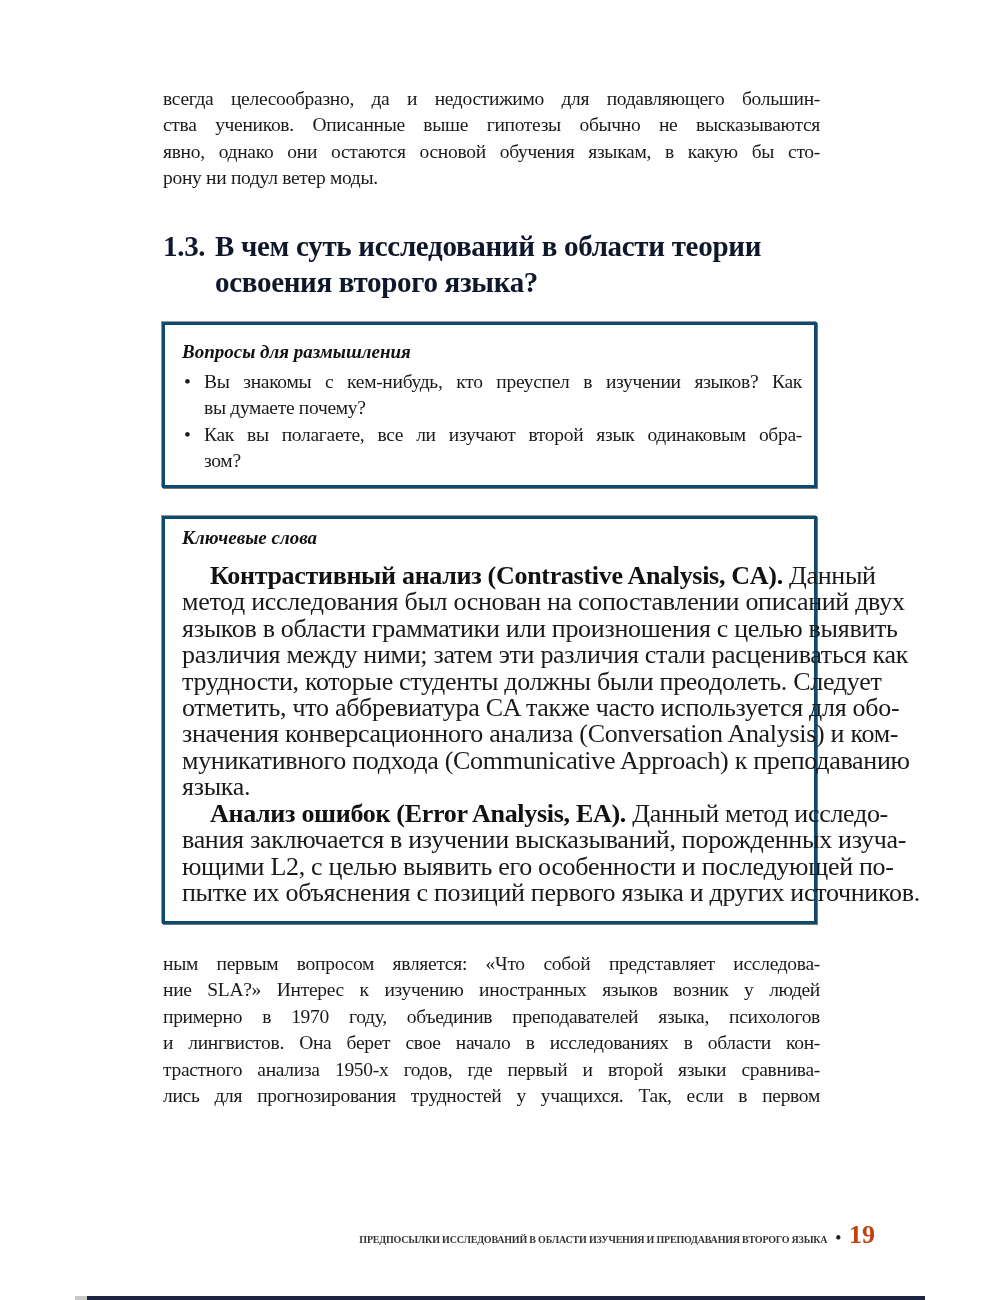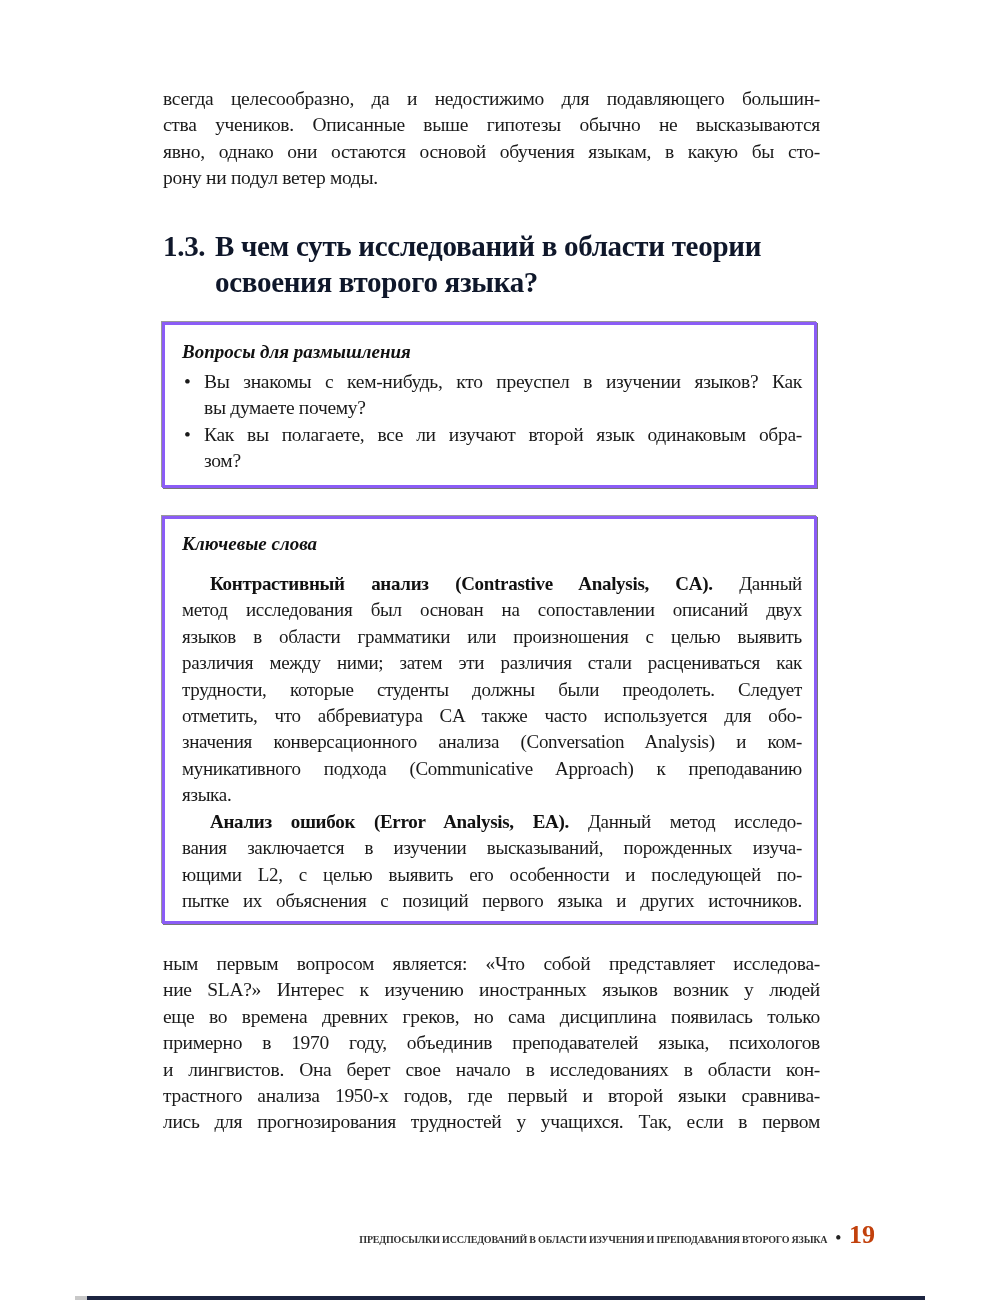--- a/index.html
+++ b/index.html
@@ -54,37 +54,37 @@
       width: 52px;
     }
     .heading .l2 {
       display: block;
       padding-left: 52px;
     }
     .box {
       position: absolute;
       left: 162px;
       width: 655px;
-      border: 3px solid #8b5cf6;
+      border: 3px solid #0c4a6e;
       box-shadow: 1px 1px 0 #777, -1px -1px 0 #999;
       background: #fff;
       box-sizing: border-box;
     }
     .box1 { top: 322px; height: 166px; }
     .box2 { top: 516px; height: 408px; }
     .box-title {
       position: absolute;
       left: 17px;
       font-size: 19px;
       font-weight: bold;
       font-style: italic;
       color: #111;
     }
     .box1 .box-title { top: 16px; }
-    .box2 .box-title { top: 14px; }
+    .box2 .box-title { top: 8px; }
     .bullets {
       position: absolute;
       left: 17px;
       top: 44px;
       width: 620px;
       margin: 0;
       padding: 0;
       list-style: none;
       font-size: 19.5px;
       line-height: 26.4px;
@@ -103,24 +103,23 @@
       display: block;
       white-space: nowrap;
       text-align: justify;
       text-align-last: justify;
     }
     .bullets .line.last { text-align-last: left; }
     .kw {
       position: absolute;
       left: 17px;
       width: 620px;
-      font-size: 19px;
+      font-size: 26px;
       line-height: 26.4px;
       letter-spacing: -0.3px;
-      margin-top: 8px;
     }
     .kw .line {
       display: block;
       white-space: nowrap;
       text-align: justify;
       text-align-last: justify;
     }
     .kw .line.last { text-align-last: left; }
     .kw .indent { padding-left: 28px; }
     .kw b { font-weight: bold; color: #111; }
@@ -223,21 +222,20 @@
       <span class="line indent"><b>Анализ ошибок (Error Analysis, EA).</b><span> Данный метод исследо-</span></span>
       <span class="line">вания заключается в изучении высказываний, порожденных изуча-</span>
       <span class="line">ющими L2, с целью выявить его особенности и последующей по-</span>
       <span class="line">пытке их объяснения с позиций первого языка и других источников.</span>
     </div>
   </div>
 
   <div class="para" style="top:951px;">
     <span class="line">ным первым вопросом является: «Что собой представляет исследова-</span>
     <span class="line">ние SLA?» Интерес к изучению иностранных языков возник у людей</span>
-    <span class="line">еще во времена древних греков, но сама дисциплина появилась только</span>
     <span class="line">примерно в 1970 году, объединив преподавателей языка, психологов</span>
     <span class="line">и лингвистов. Она берет свое начало в исследованиях в области кон-</span>
     <span class="line">трастного анализа 1950-х годов, где первый и второй языки сравнива-</span>
     <span class="line">лись для прогнозирования трудностей у учащихся. Так, если в первом</span>
   </div>
 
   <div class="footer">
     <span class="running">Предпосылки исследований в области изучения и преподавания второго языка</span>
     <span class="sep">•</span>
     <span class="pnum">19</span>

